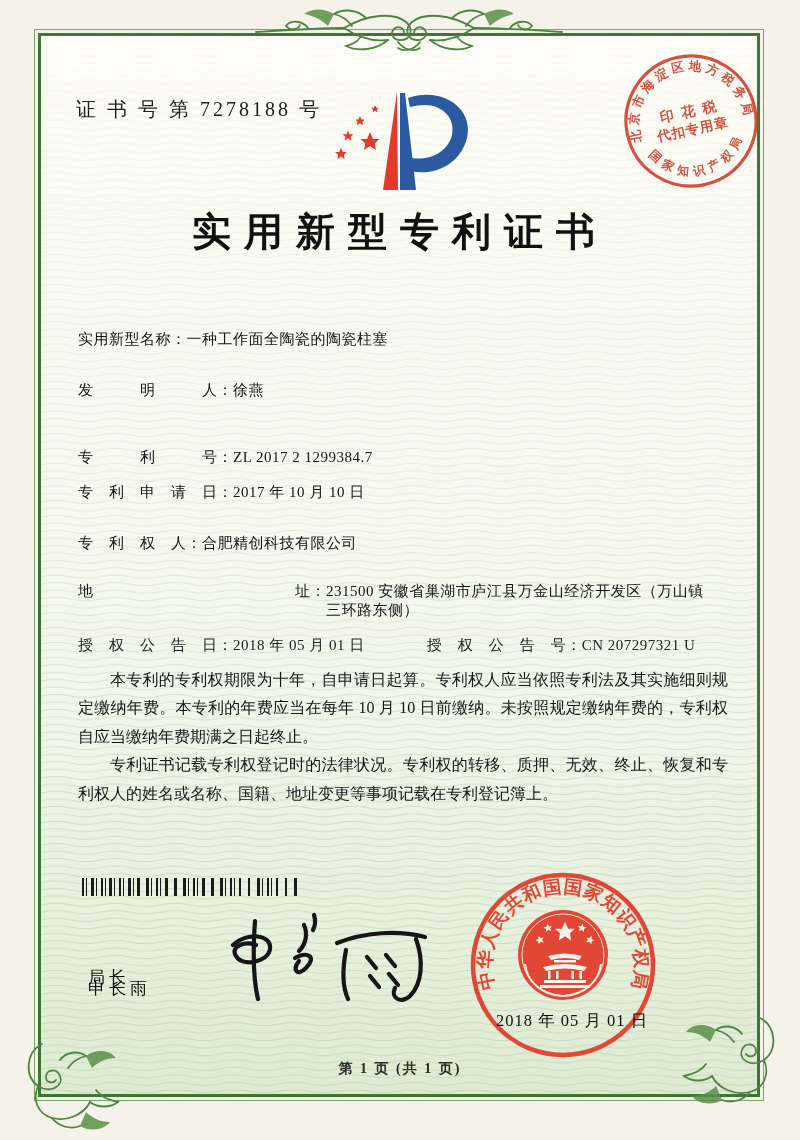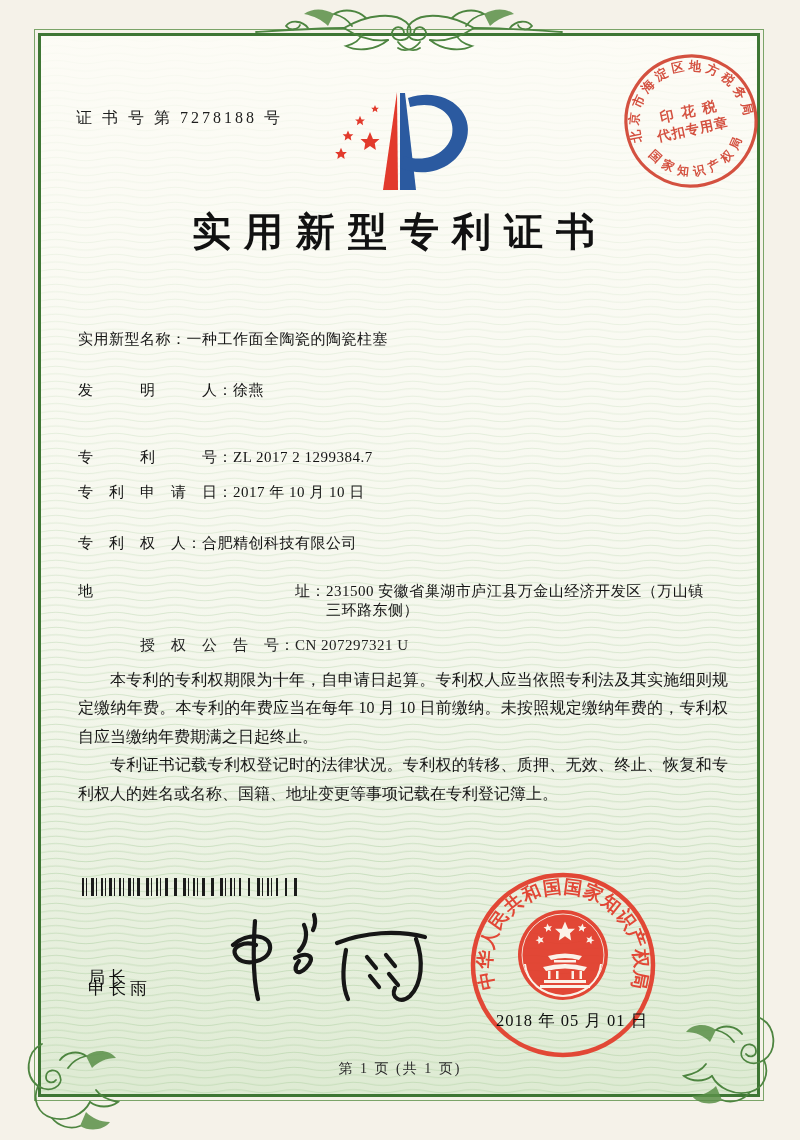--- a/index.html
+++ b/index.html
@@ -9,21 +9,21 @@
     font-family:"Liberation Serif","DejaVu Serif",serif;
     color:#222;
   }
   .abs{position:absolute;}
   
   .frame{position:absolute;left:34px;top:29px;width:728px;height:1070px;
          border:1.5px solid #7aa468;}
   .frame-in{position:absolute;inset:3px;border:3px solid #3e7634;}
   .guill{position:absolute;inset:0;width:100%;height:100%;display:block;}
   
-  .certno{left:76px;top:108px;font-size:16px;letter-spacing:3px;color:#1d1d1d;}
+  .certno{left:76px;top:96px;font-size:20px;letter-spacing:3px;color:#1d1d1d;}
   .title{left:0;top:205px;width:800px;text-align:center;
          font-size:39px;font-weight:bold;letter-spacing:13px;color:#111;}
   
   .row{left:78px;font-size:15px;color:#141414;letter-spacing:.5px;white-space:nowrap;font-family:Liberation Serif, serif;}
   .row .lab{color:#141414;}
   .addr-wrap{display:flex;align-items:flex-start;}
   .addr-lines{white-space:normal;}
   .grant{left:78px;top:636px;width:650px;display:flex;font-size:15px;
          letter-spacing:.5px;white-space:nowrap;}
   .grant .right{margin-left:62px;}
@@ -38,21 +38,21 @@
       #1b1b1b 4px 5px,transparent 5px 8.5px,
       #1b1b1b 8.5px 11.5px,transparent 11.5px 13.5px,
       #1b1b1b 13.5px 14.5px,transparent 14.5px 18.5px);}
   .sig-title{left:88px;top:944px;font-size:17px;letter-spacing:4px;
     font-family:"Liberation Sans","DejaVu Sans",sans-serif;color:#101010;margin-top:22px;}
   .sig-name{left:88px;top:977px;font-size:17px;letter-spacing:4px;
     font-family:"Liberation Sans","DejaVu Sans",sans-serif;color:#101010;}
   .seal-date{left:496px;top:1010px;font-size:16.5px;color:#0e0e0e;
     letter-spacing:1px;z-index:6;}
   .footer{left:0;top:1060px;width:800px;text-align:center;font-size:14px;
-    letter-spacing:2px;color:#2a2a2a;}
+    letter-spacing:2px;color:#2a2a2a;font-weight:bold;}
   .z2{z-index:2}.z3{z-index:3}.z4{z-index:4}
   svg{display:block;overflow:visible;}
 </style>
 </head>
 <body>
 
 <div class="frame">
   <div class="frame-in">
     <svg class="guill" preserveAspectRatio="none" viewBox="0 0 722 1064">
       <defs>
@@ -172,20 +172,23 @@
 <div class="abs row z3" style="top:582px;">
   <div class="addr-wrap">
     <span class="lab">地　　　　　　　　　　　　　址：</span>
     <div class="addr-lines">
       <div>231500 安徽省巢湖市庐江县万金山经济开发区（万山镇</div>
       <div>三环路东侧）</div>
     </div>
   </div>
 </div>
 <div class="abs grant z3">
+  <div>
+    <span class="lab">授　权　公　告　日：</span><span>2018 年 05 月 01 日</span>
+  </div>
   <div class="right">
     <span class="lab">授　权　公　告　号：</span><span>CN 207297321 U</span>
   </div>
 </div>
 
 <div class="abs paras z3">
   <p>本专利的专利权期限为十年，自申请日起算。专利权人应当依照专利法及其实施细则规定缴纳年费。本专利的年费应当在每年 10 月 10 日前缴纳。未按照规定缴纳年费的，专利权自应当缴纳年费期满之日起终止。</p>
   <p>专利证书记载专利权登记时的法律状况。专利权的转移、质押、无效、终止、恢复和专利权人的姓名或名称、国籍、地址变更等事项记载在专利登记簿上。</p>
 </div>
 

